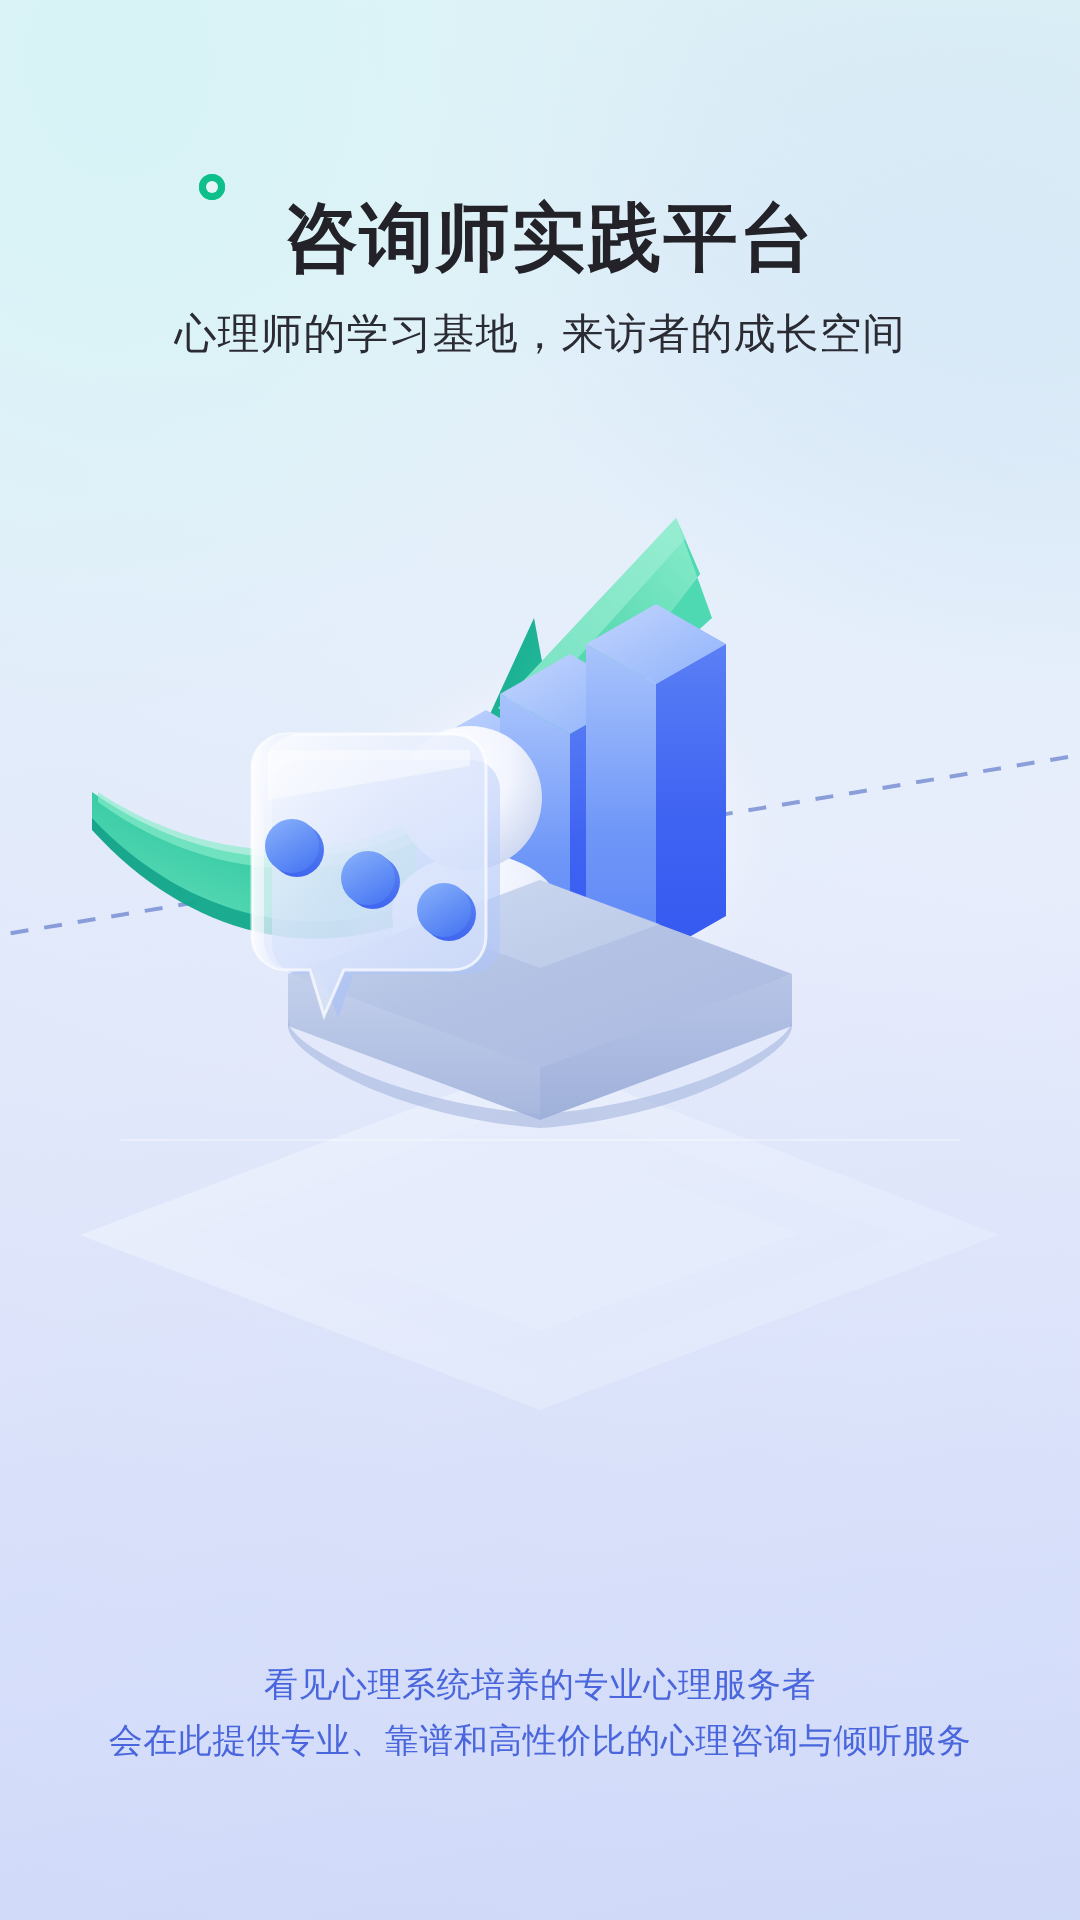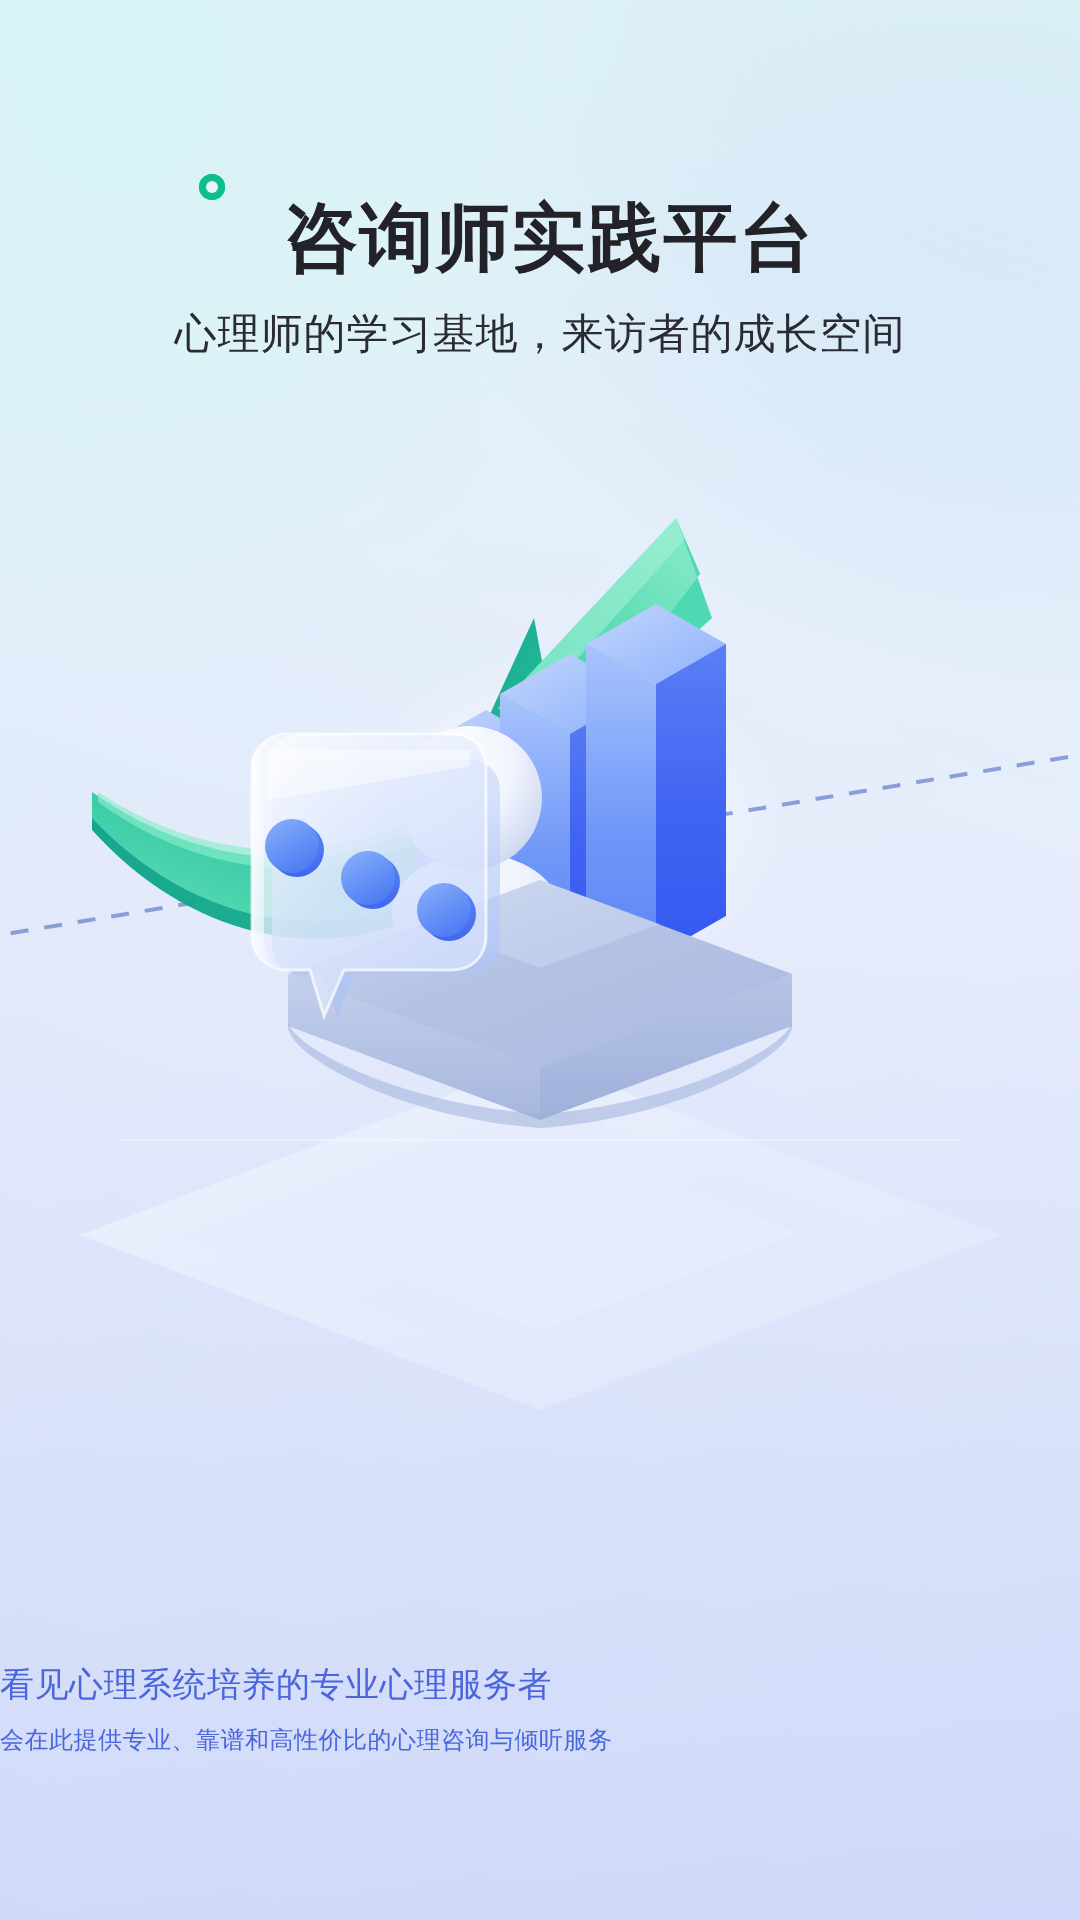--- a/index.html
+++ b/index.html
@@ -78,29 +78,30 @@
     left:0; top:500px;
     width:1080px; height:1020px;
   }
   .illus-svg { display:block; width:1080px; height:1020px; }
 
   
   .footer {
     position:absolute;
     left:0; bottom:152px;
     width:1080px;
+    text-align:center;
   }
   .footer-line {
     font-size:34px;
     line-height:56px;
     color:#4a66dd;
     letter-spacing:0.5px;
     white-space:nowrap;
   }
-  .footer-line.l2 { font-size:24px; }
+  .footer-line.l2 { font-size:34px; }
 </style>
 </head>
 <body>
 
 <div id="page">
 
   <div class="tint-a"></div>
   <div class="tint-b"></div>
 
   <div class="header">

